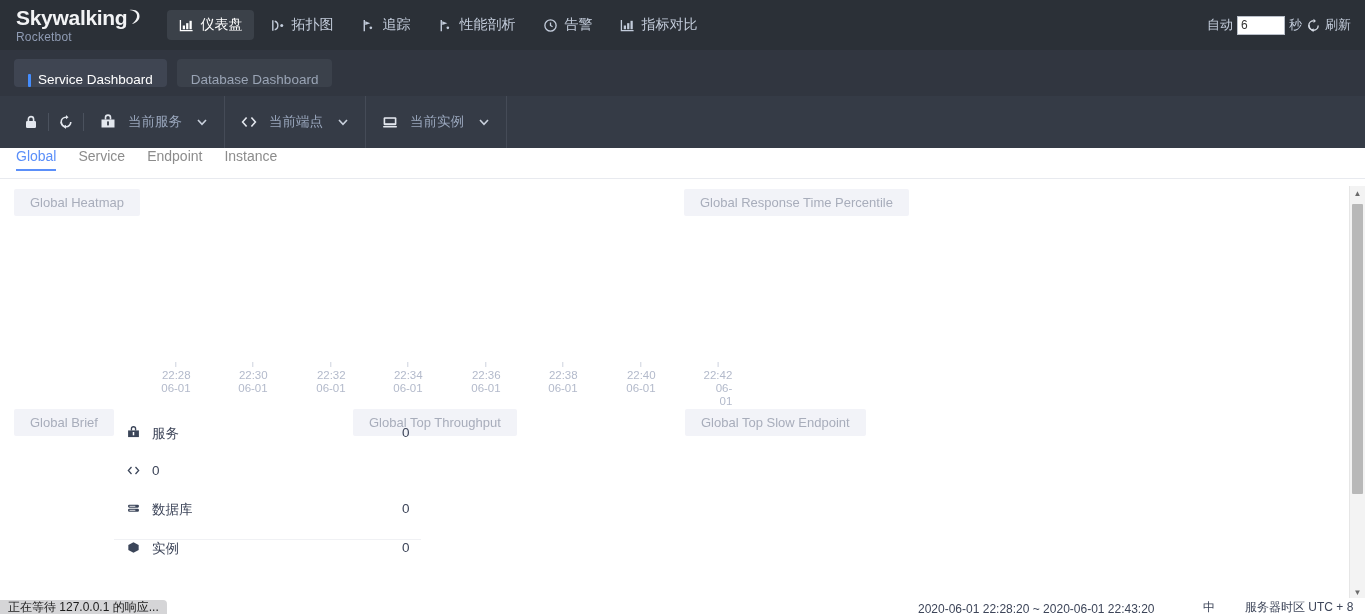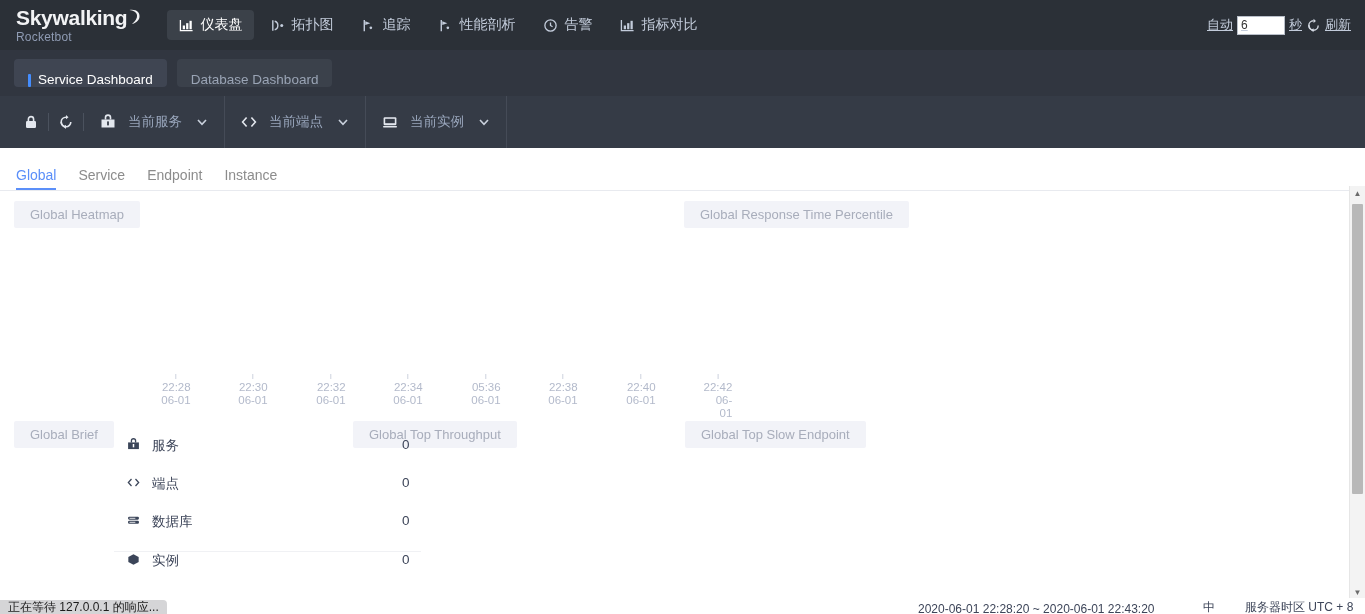--- a/index.html
+++ b/index.html
@@ -85,21 +85,20 @@
   }
   .nav-item.active .nav-ico { color: #fff; }
   .nav-right {
     margin-left: auto;
     display: flex;
     align-items: center;
     gap: 4px;
     color: #c3ccdb;
     font-size: 13px;
     white-space: nowrap;
-    text-decoration: underline;
   }
   .refresh-input {
     width: 48px;
     height: 19px;
     background: #fff;
     border: 1px solid #b9bfc9;
     color: #333;
     font-size: 12px;
     padding: 0 3px;
     box-sizing: border-box;
@@ -196,25 +195,25 @@
   }
   .caret {
     width: 12px; height: 12px;
     color: #c9d0dc;
     display: inline-flex; align-items: center; justify-content: center;
     margin-left: 4px;
   }
 
   
   .subtabs {
-    height: 43px;
+    height: 31px;
     background: #fff;
     border-bottom: 1px solid #e8eaef;
     display: flex;
-    align-items: flex-end;
+    align-items: flex-start;
     padding: 0 16px;
     box-sizing: border-box;
     gap: 22px;
   }
   .subtab {
     font-size: 14px;
     color: #8c8c8c;
     padding-bottom: 7px;
     cursor: pointer;
     position: relative;
@@ -629,21 +628,21 @@
                 <span>22:32</span><br>
                 <span>06-01</span>
               </div>
               <div class="tick" style="left:268px;">
                 <span class="tmark"></span>
                 <span>22:34</span><br>
                 <span>06-01</span>
               </div>
               <div class="tick" style="left:346px;">
                 <span class="tmark"></span>
-                <span>05:36</span><br>
+                <span>22:36</span><br>
                 <span>06-01</span>
               </div>
               <div class="tick" style="left:423px;">
                 <span class="tmark"></span>
                 <span>22:38</span><br>
                 <span>06-01</span>
               </div>
               <div class="tick" style="left:501px;">
                 <span class="tmark"></span>
                 <span>22:40</span><br>
@@ -687,21 +686,20 @@
                 <span class="brief-val">0</span>
               </div>
 
               <div class="brief-row">
                 <span class="brief-ico">
                   <svg viewBox="0 0 18 18" width="15" height="15" aria-hidden="true">
                     <path d="M6.6 4.8 L2.8 9 L6.6 13.2" stroke="currentColor" stroke-width="1.5" fill="none"></path>
                     <path d="M11.4 4.8 L15.2 9 L11.4 13.2" stroke="currentColor" stroke-width="1.5" fill="none"></path>
                   </svg>
                 </span>
-                <span class="brief-name">端点</span>
                 <span class="brief-val">0</span>
               </div>
 
               <div class="brief-row">
                 <span class="brief-ico">
                   <svg viewBox="0 0 18 18" width="15" height="15" aria-hidden="true">
                     <rect x="2.5" y="4.4" width="13" height="3.6" rx="1.4" fill="currentColor"></rect>
                     <rect x="2.5" y="9.2" width="13" height="3.6" rx="1.4" fill="currentColor"></rect>
                     <rect x="4.2" y="5.8" width="7" height="1" fill="#ffffff"></rect>
                     <rect x="4.2" y="10.6" width="7" height="1" fill="#ffffff"></rect>

